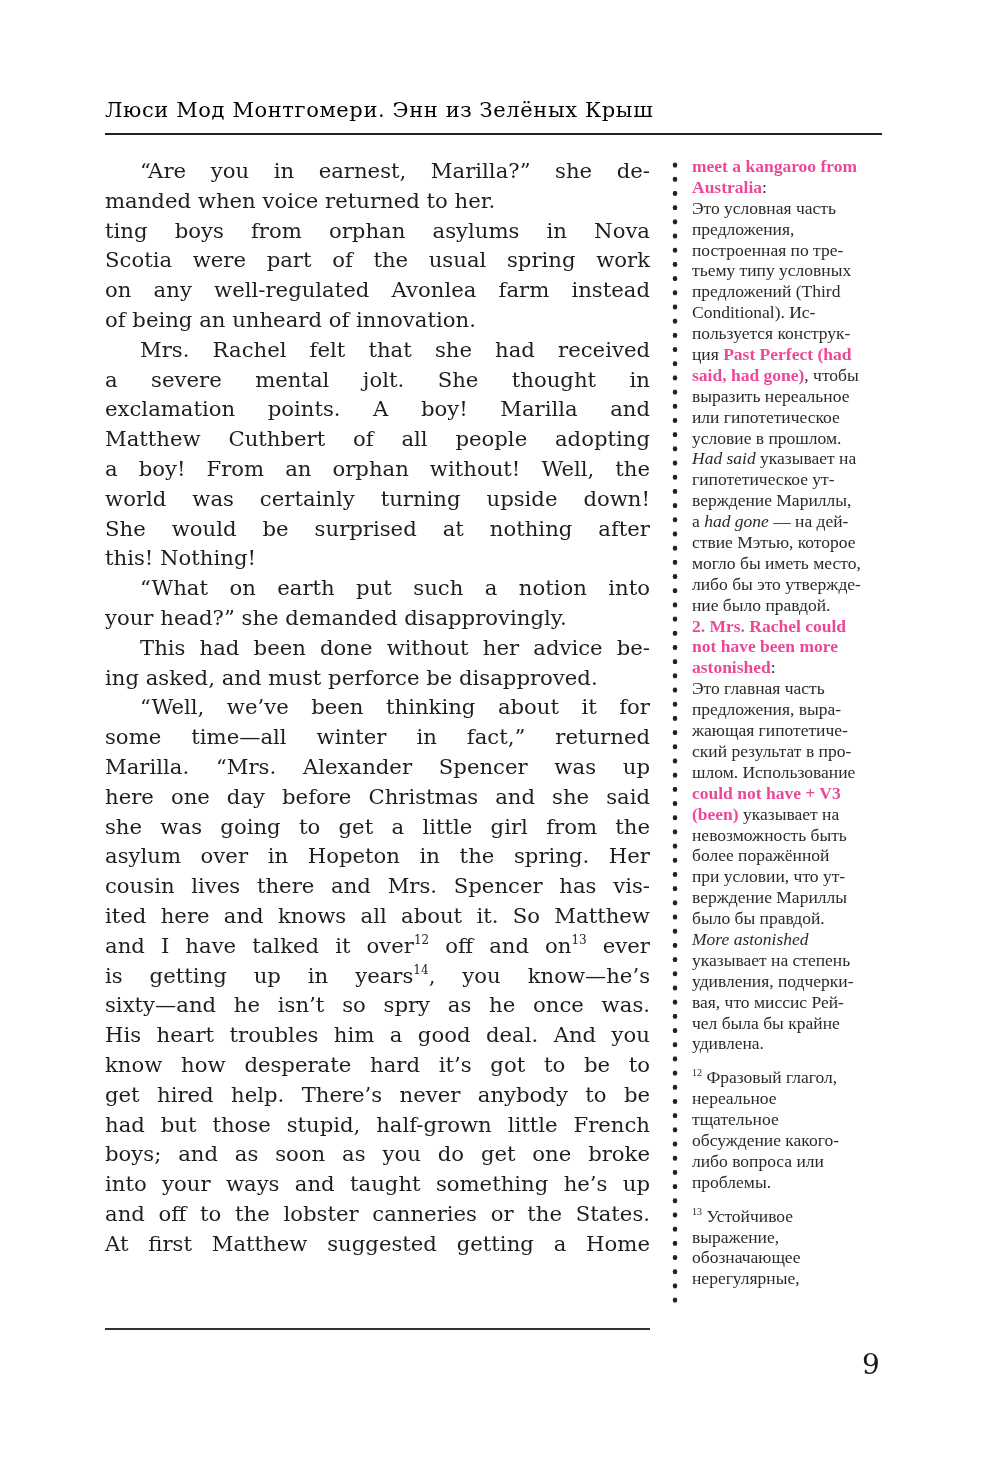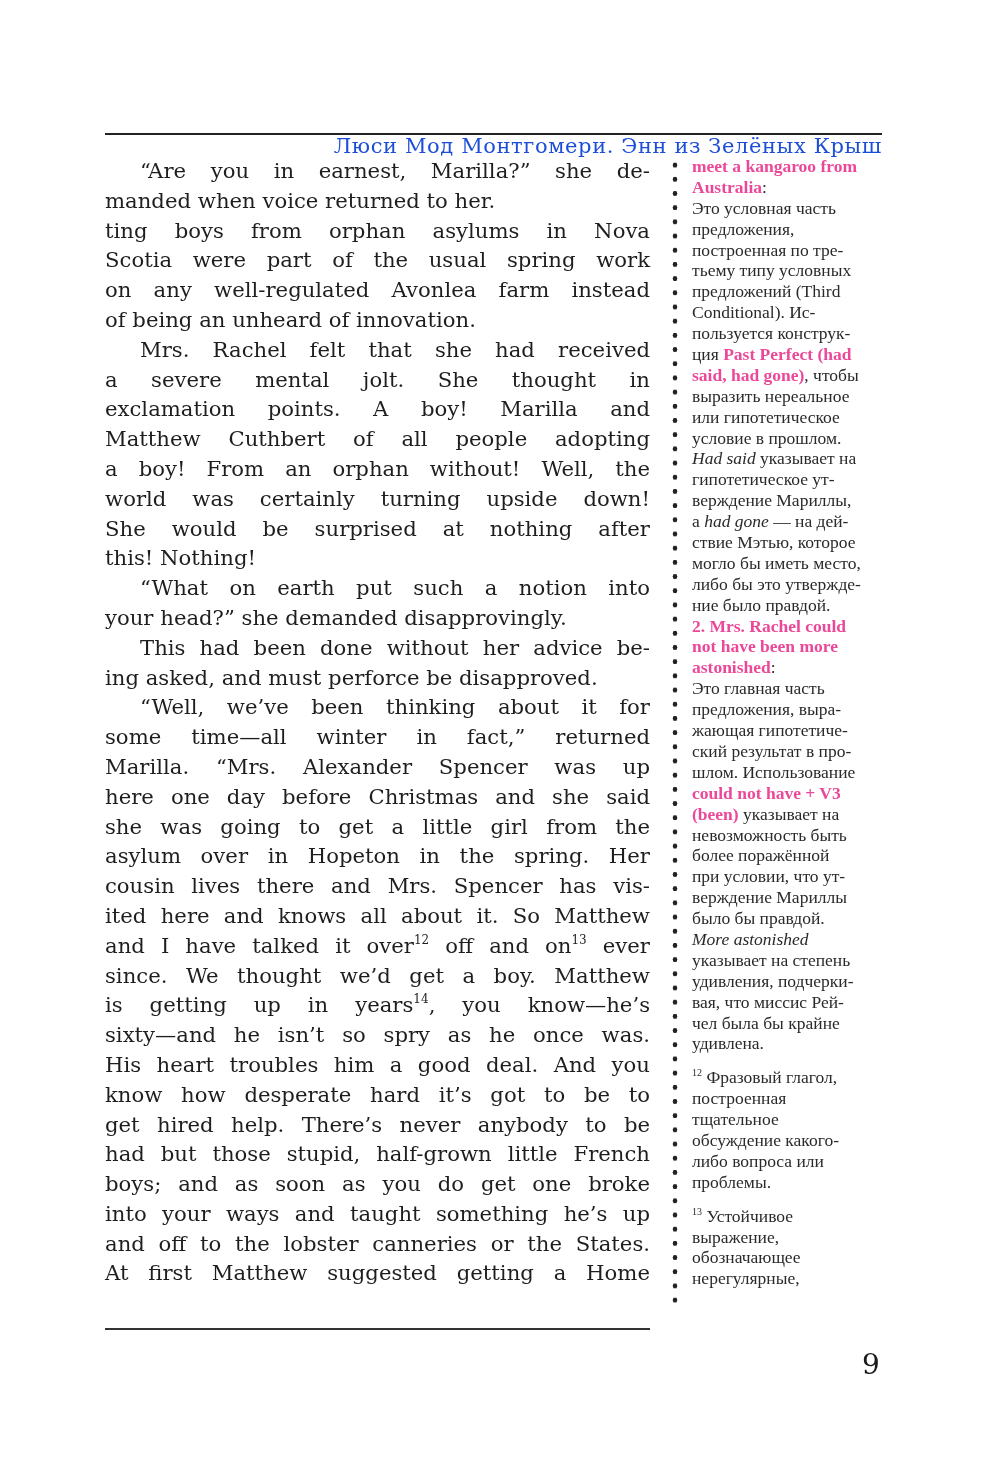--- a/index.html
+++ b/index.html
@@ -2,24 +2,23 @@
 <html><head>
   <meta charset="utf-8">
   <style>
     html, body { margin: 0; padding: 0; }
     body {
       width: 1000px; height: 1468px; background: #ffffff; position: relative;
       overflow: hidden; color: #1e1e1e;
     }
     .running-header {
       position: absolute; left: 105px; top: 98px; width: 777px;
-      text-align: right;
-      font-family: "DejaVu Serif", serif; font-size: 21px; color: #1d4ed8;
+      text-align: left;
+      font-family: "DejaVu Serif", serif; font-size: 21px; color: #000000;
       letter-spacing: 0.6px;
-      margin-top: 36px;
     }
     .header-rule {
       position: absolute; left: 105px; top: 133px; width: 777px; height: 2px; background: #222;
     }
     .main-text {
       position: absolute; left: 105px; top: 156px; width: 545px;
       font-family: "DejaVu Serif", serif; font-size: 21.2px; line-height: 29.8px;
       text-align: justify; hyphens: manual;
     }
     .main-text .line {
@@ -80,21 +79,20 @@
   <span class="line last">ing asked, and must perforce be disapproved.</span>
   <span class="line indent">“Well, we’ve been thinking about it for</span>
   <span class="line">some time—all winter in fact,” returned</span>
   <span class="line">Marilla. “Mrs. Alexander Spencer was up</span>
   <span class="line">here one day before Christmas and she said</span>
   <span class="line">she was going to get a little girl from the</span>
   <span class="line">asylum over in Hopeton in the spring. Her</span>
   <span class="line">cousin lives there and Mrs. Spencer has vis-</span>
   <span class="line">ited here and knows all about it. So Matthew</span>
   <span class="line"><span>and I have </span><b>talked it over</b><sup>12</sup><b> off and on</b><sup>13</sup><span> ever</span></span>
-  <span class="line">since. We thought we’d get a boy. Matthew</span>
   <span class="line"><span>is </span><b>getting up in years</b><sup>14</sup><span>, you know—he’s</span></span>
   <span class="line">sixty—and he isn’t so spry as he once was.</span>
   <span class="line">His heart troubles him a good deal. And you</span>
   <span class="line">know how desperate hard it’s got to be to</span>
   <span class="line">get hired help. There’s never anybody to be</span>
   <span class="line">had but those stupid, half-grown little French</span>
   <span class="line">boys; and as soon as you do get one broke</span>
   <span class="line">into your ways and taught something he’s up</span>
   <span class="line">and off to the lobster canneries or the States.</span>
   <span class="line">At first Matthew suggested getting a Home</span>
@@ -142,21 +140,21 @@
   <span class="nline">верждение Мариллы</span>
   <span class="nline">было бы правдой.</span>
   <span class="nline"><i>More astonished</i></span>
   <span class="nline">указывает на степень</span>
   <span class="nline">удивления, подчерки-</span>
   <span class="nline">вая, что миссис Рей-</span>
   <span class="nline">чел была бы крайне</span>
   <span class="nline">удивлена.</span>
   <span class="gap"></span>
   <span class="nline"><sup>12</sup><span> Фразовый глагол,</span></span>
-  <span class="nline">построенная</span>
+  <span class="nline">нереальное</span>
   <span class="nline">тщательное</span>
   <span class="nline">обсуждение какого-</span>
   <span class="nline">либо вопроса или</span>
   <span class="nline">проблемы.</span>
   <span class="gap"></span>
   <span class="nline"><sup>13</sup><span> Устойчивое</span></span>
   <span class="nline">выражение,</span>
   <span class="nline">обозначающее</span>
   <span class="nline">нерегулярные,</span>
 </div>

